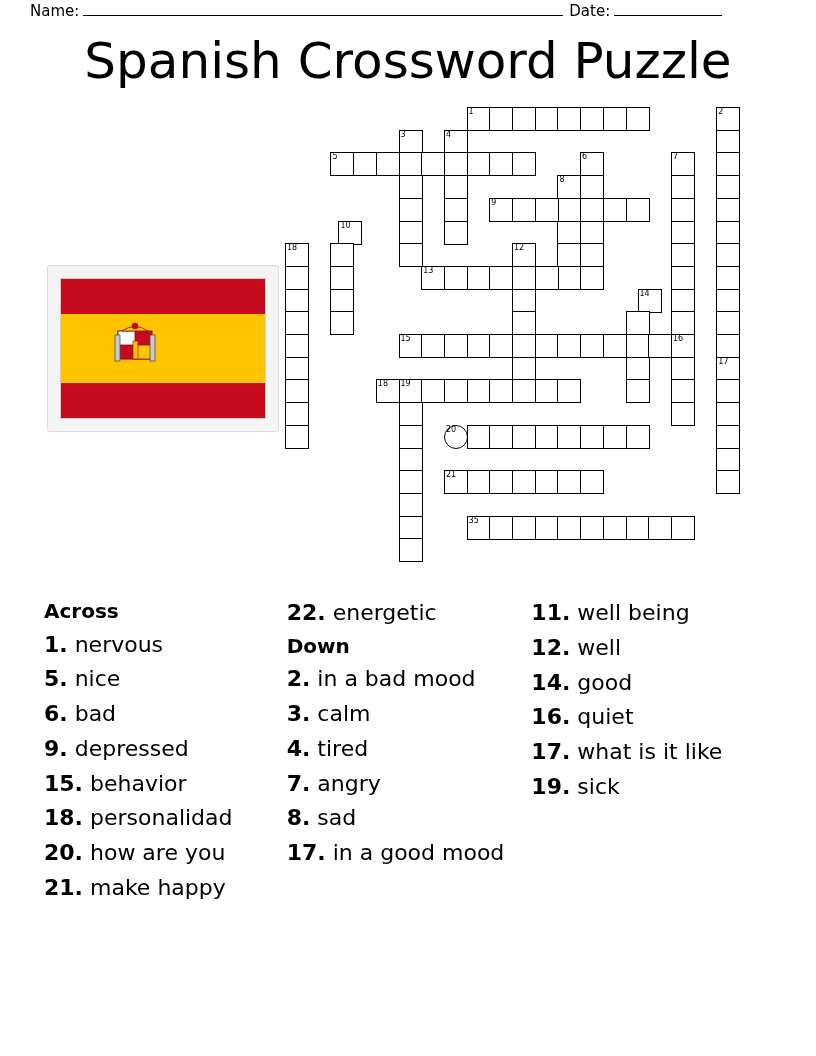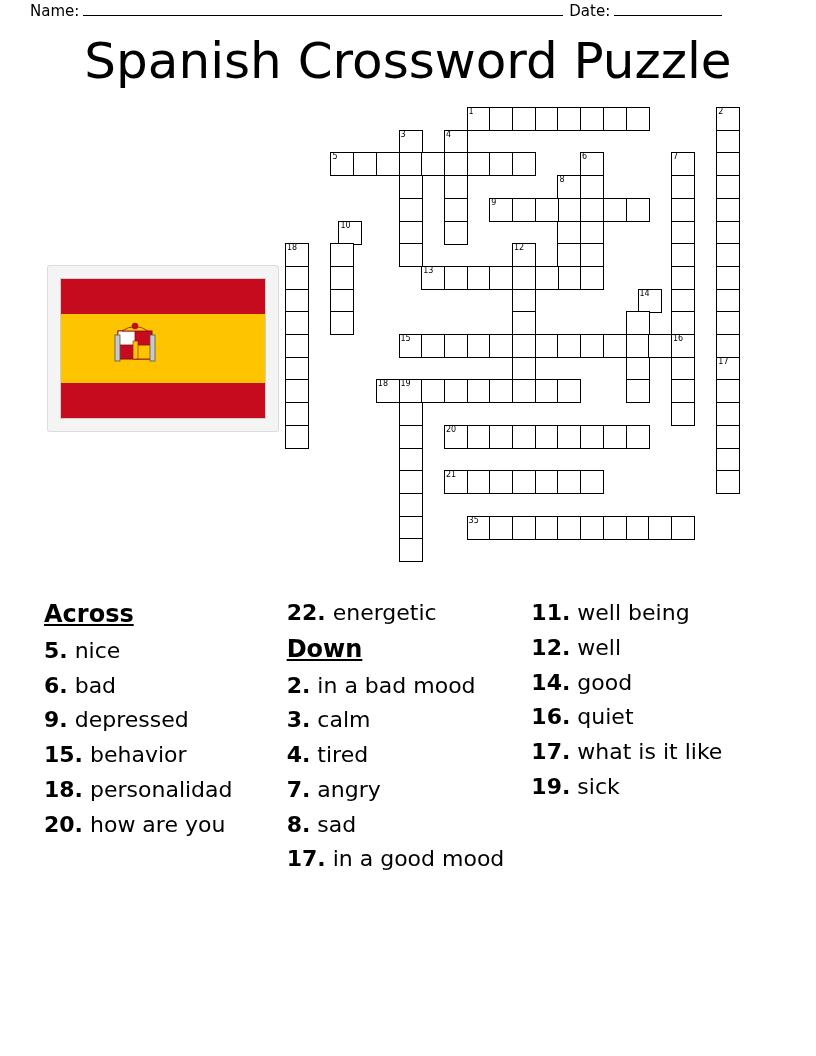--- a/index.html
+++ b/index.html
@@ -122,22 +122,21 @@
     width: 730px;
     display: flex;
     gap: 0px;
     font-size: 22px;
     line-height: 1.58;
   }
   .col { width: 243px; padding-right: 10px; }
   .col.c2 { width: 245px; }
   .heading {
     font-weight: bold;
-    text-decoration: underline;
-    font-size: 24px;
+    font-size: 20px;
   }
   .clue { }
   .clue .n { font-weight: bold; }
   .clue .t { font-weight: normal; }
 </style>
 </head>
 <body>
 
 <div class="page">
 
@@ -327,21 +326,21 @@
       <div class="cell" style="left: 204.3px; top: 272.4px;"></div>
       <div class="cell" style="left: 249.7px; top: 272.4px;"></div>
       <div class="cell" style="left: 272.4px; top: 272.4px;"></div>
       <div class="cell" style="left: 113.5px; top: 295.1px;"></div>
       <div class="cell" style="left: 113.5px; top: 317.8px;"></div>
       <div class="cell" style="left: 113.5px; top: 340.5px;"></div>
       <div class="cell" style="left: 113.5px; top: 363.2px;"></div>
       <div class="cell" style="left: 113.5px; top: 385.9px;"></div>
       <div class="cell" style="left: 113.5px; top: 408.6px;"></div>
       <div class="cell" style="left: 113.5px; top: 431.3px;"></div>
-      <div class="cell" style="left: 158.9px; top: 317.8px;">
+      <div class="cell" style="left: 158.9px; top: 317.8px; border-radius: 12px;">
         <span class="num">20</span>
       </div>
       <div class="cell" style="left: 181.6px; top: 317.8px;"></div>
       <div class="cell" style="left: 204.3px; top: 317.8px;"></div>
       <div class="cell" style="left: 227px; top: 317.8px;"></div>
       <div class="cell" style="left: 249.7px; top: 317.8px;"></div>
       <div class="cell" style="left: 272.4px; top: 317.8px;"></div>
       <div class="cell" style="left: 295.1px; top: 317.8px;"></div>
       <div class="cell" style="left: 317.8px; top: 317.8px;"></div>
       <div class="cell" style="left: 340.5px; top: 317.8px;"></div>
@@ -365,26 +364,28 @@
       <div class="cell" style="left: 317.8px; top: 408.6px;"></div>
       <div class="cell" style="left: 340.5px; top: 408.6px;"></div>
       <div class="cell" style="left: 363.2px; top: 408.6px;"></div>
       <div class="cell" style="left: 385.9px; top: 408.6px;"></div>
     </div>
 
   <div class="clues">
 
     <div class="col c1">
       <div class="heading">Across</div>
+      <div class="clue"><span class="n">1.</span> <span class="t">nervous</span></div>
       <div class="clue"><span class="n">5.</span> <span class="t">nice</span></div>
       <div class="clue"><span class="n">6.</span> <span class="t">bad</span></div>
       <div class="clue"><span class="n">9.</span> <span class="t">depressed</span></div>
       <div class="clue"><span class="n">15.</span> <span class="t">behavior</span></div>
       <div class="clue"><span class="n">18.</span> <span class="t">personalidad</span></div>
       <div class="clue"><span class="n">20.</span> <span class="t">how are you</span></div>
+      <div class="clue"><span class="n">21.</span> <span class="t">make happy</span></div>
     </div>
 
     <div class="col c2">
       <div class="clue"><span class="n">22.</span> <span class="t">energetic</span></div>
       <div class="heading">Down</div>
       <div class="clue"><span class="n">2.</span> <span class="t">in a bad mood</span></div>
       <div class="clue"><span class="n">3.</span> <span class="t">calm</span></div>
       <div class="clue"><span class="n">4.</span> <span class="t">tired</span></div>
       <div class="clue"><span class="n">7.</span> <span class="t">angry</span></div>
       <div class="clue"><span class="n">8.</span> <span class="t">sad</span></div>

